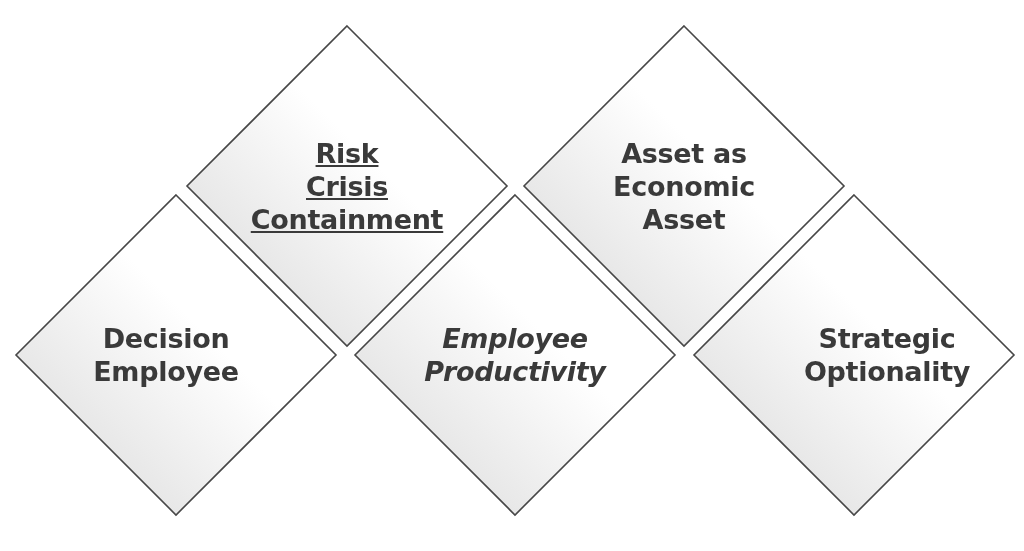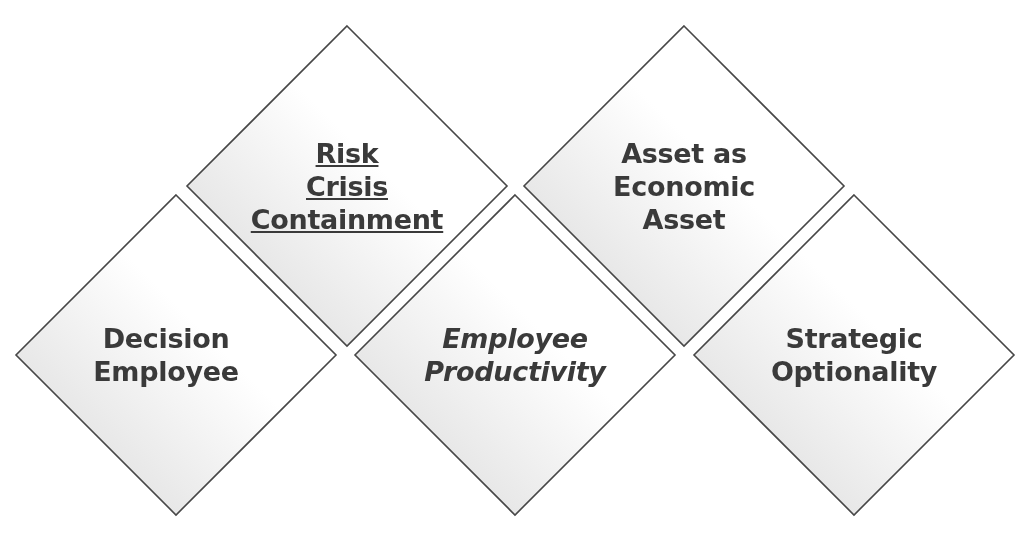--- a/index.html
+++ b/index.html
@@ -58,17 +58,17 @@
     <span class="label-line">Employee</span>
     <span class="label-line">Productivity</span>
   </div>
 
   <div class="label-box" style="left:564px; top:66px; width:240px; height:240px;">
     <span class="label-line">Asset as</span>
     <span class="label-line">Economic</span>
     <span class="label-line">Asset</span>
   </div>
 
-  <div class="label-box" style="left:734px; top:235px; width:240px; height:240px;text-align:right;">
+  <div class="label-box" style="left:767px; top:235px; width:240px; height:240px;text-align:right;">
     <span class="label-line">Strategic</span>
     <span class="label-line">Optionality</span>
   </div>
 </div>
 
 </body></html>

